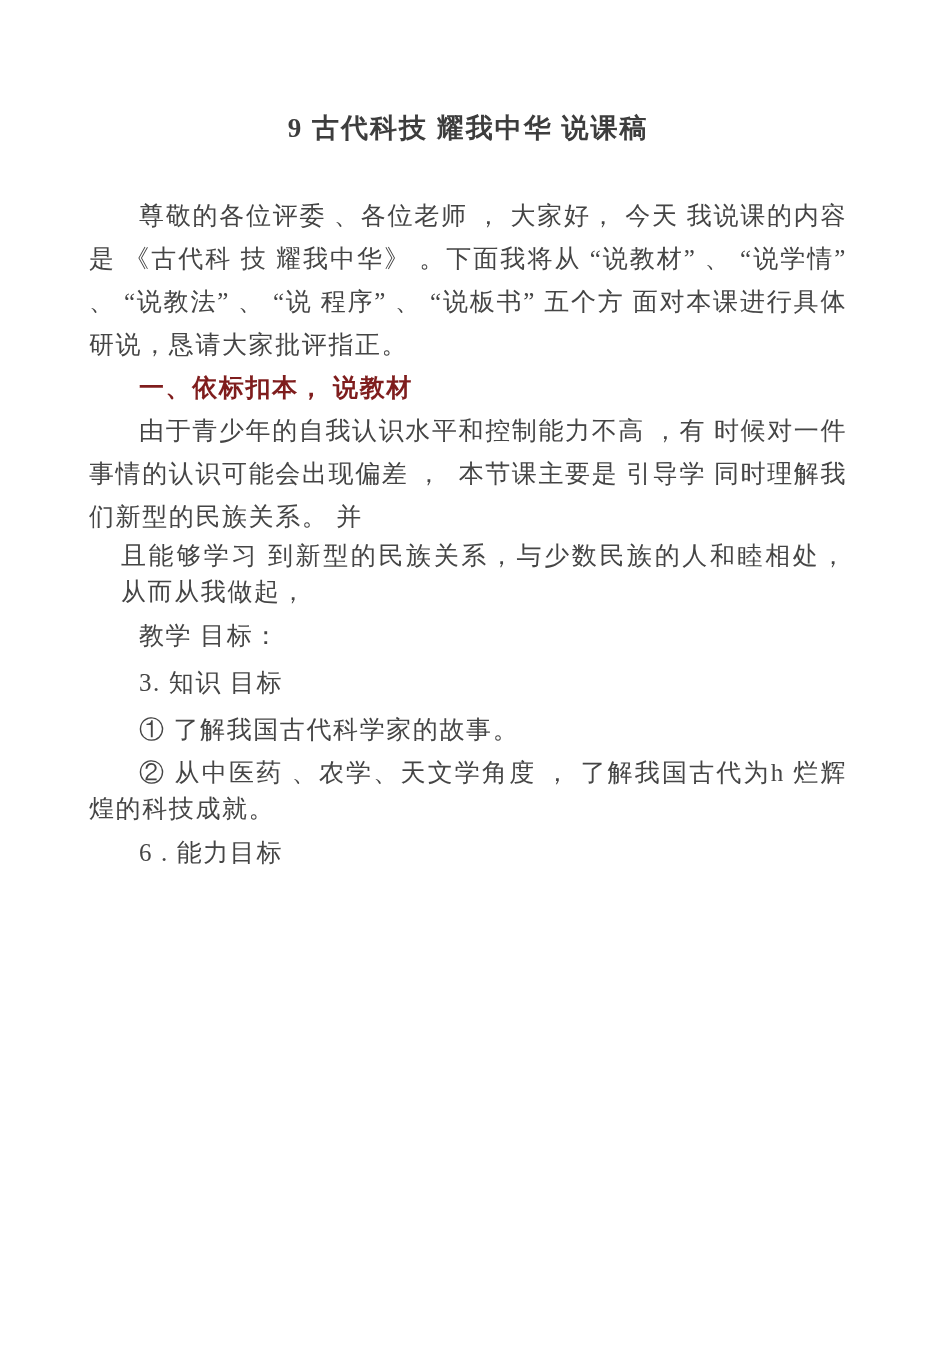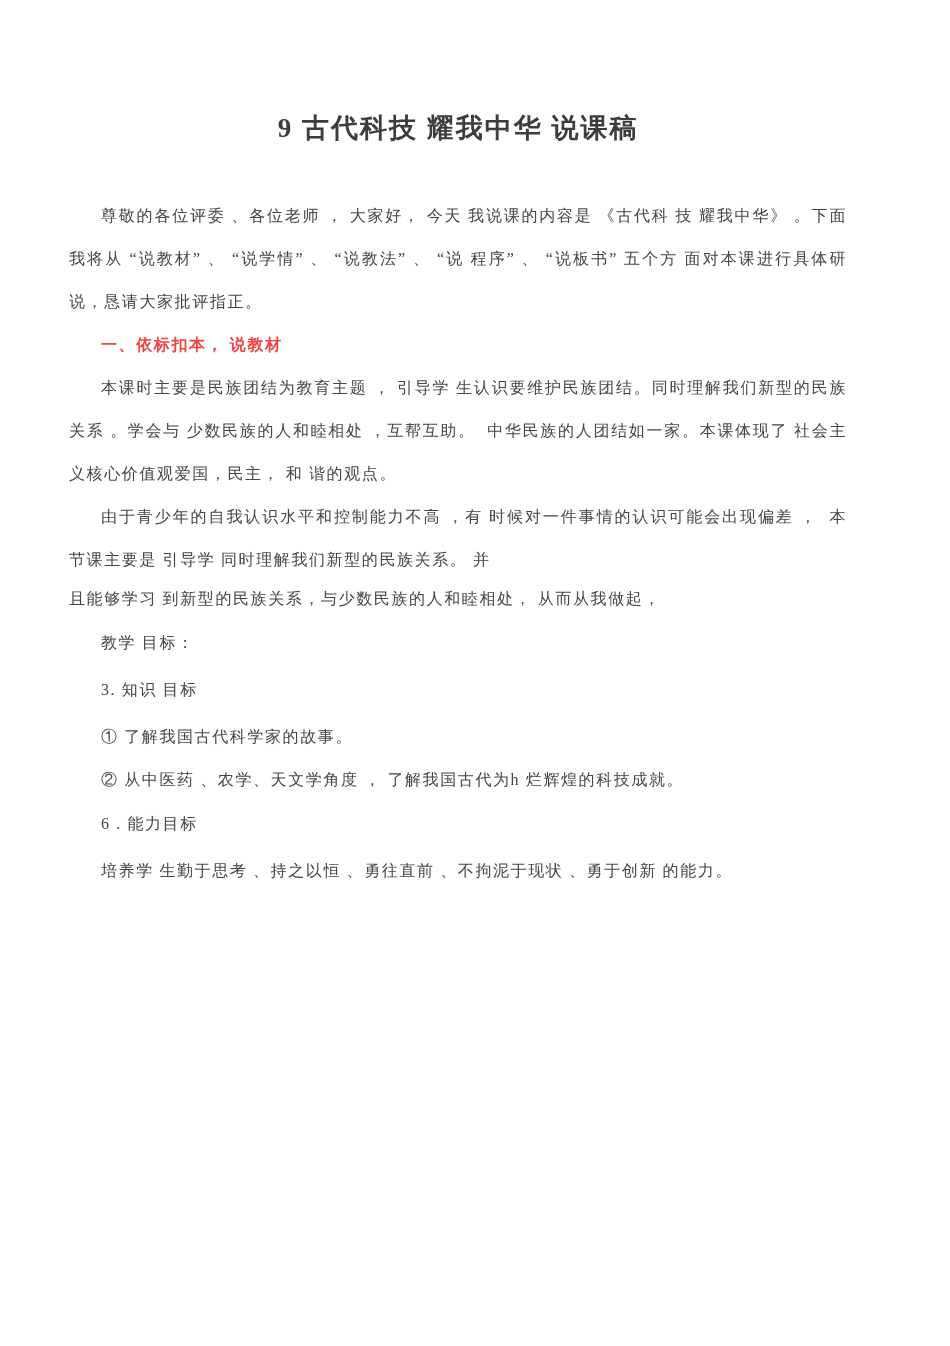--- a/index.html
+++ b/index.html
@@ -7,50 +7,51 @@
     padding: 0;
     background: #ffffff;
   }
   .page {
     position: relative;
     width: 950px;
     height: 1346px;
     margin: 0 auto;
     background: #ffffff;
     box-sizing: border-box;
-    padding: 108px 103px 40px 69px;
+    padding: 108px 103px 40px 89px;
     font-family: "Liberation Serif", "DejaVu Serif", serif;
     color: #454545;
     overflow: hidden;
   }
   .doc-title {
     font-size: 27px;
     line-height: 40px;
     font-weight: bold;
     text-align: center;
     letter-spacing: 2px;
     color: #3d3d3d;
     margin: 0 0 46px 0;
     white-space: pre-wrap;
   }
   .para, .heading {
-    font-size: 16px;
+    font-size: 25px;
     line-height: 43px;
     letter-spacing: 1.6px;
     text-align: justify;
     margin: 0;
     white-space: pre-wrap;
     text-indent: 2em;
   }
   .heading {
     font-weight: bold;
-    color: #ef4444;
+    color: #7f1d1d;
   }
   .no-indent {
     text-indent: 0;
+    margin-left: 32px;
   }
   .tight {
     line-height: 36px;
   }
   .gap-top {
     margin-top: 18px;
   }
   .mt4 {
     margin-top: 4px;
   }
@@ -59,33 +60,31 @@
 <body>
 
 <div class="page">
 
   <h1 class="doc-title">9 古代科技 耀我中华 说课稿</h1>
 
   <p class="para">尊敬的各位评委 、各位老师 ， 大家好， 今天 我说课的内容是 《古代科 技 耀我中华》 。下面我将从 “说教材” 、 “说学情” 、 “说教法” 、 “说 程序” 、 “说板书” 五个方 面对本课进行具体研说，恳请大家批评指正。</p>
 
   <p class="heading">一、依标扣本， 说教材</p>
 
-  <p class="para">本课时主要是民族团结为教育主题 ， 引导学 生认识要维护民族团结。同时理解我们新型的民族关系 。学会与 少数民族的人和睦相处 ，互帮互助。  中华民族的人团结如一家。本课体现了 社会主义核心价值观爱国，民主， 和 谐的观点。</p>
 
 
   <p class="para">由于青少年的自我认识水平和控制能力不高 ，有 时候对一件事情的认识可能会出现偏差 ，  本节课主要是 引导学 同时理解我们新型的民族关系。 并</p>
 
   <p class="para no-indent tight">且能够学习 到新型的民族关系，与少数民族的人和睦相处， 从而从我做起，</p>
 
 
   <p class="para mt4">教学 目标：</p>
 
   <p class="para mt4">3. 知识 目标</p>
 
   <p class="para mt4">① 了解我国古代科学家的故事。</p>
 
   <p class="para mt4 tight">② 从中医药 、农学、天文学角度 ， 了解我国古代为h 烂辉煌的科技成就。</p>
 
   <p class="para mt4">6 . 能力目标</p>
 
-  <p class="para mt4">培养学 生勤于思考 、持之以恒 、勇往直前 、不拘泥于现状 、勇于创新 的能力。</p>
 
 </div>
 
 </body></html>

